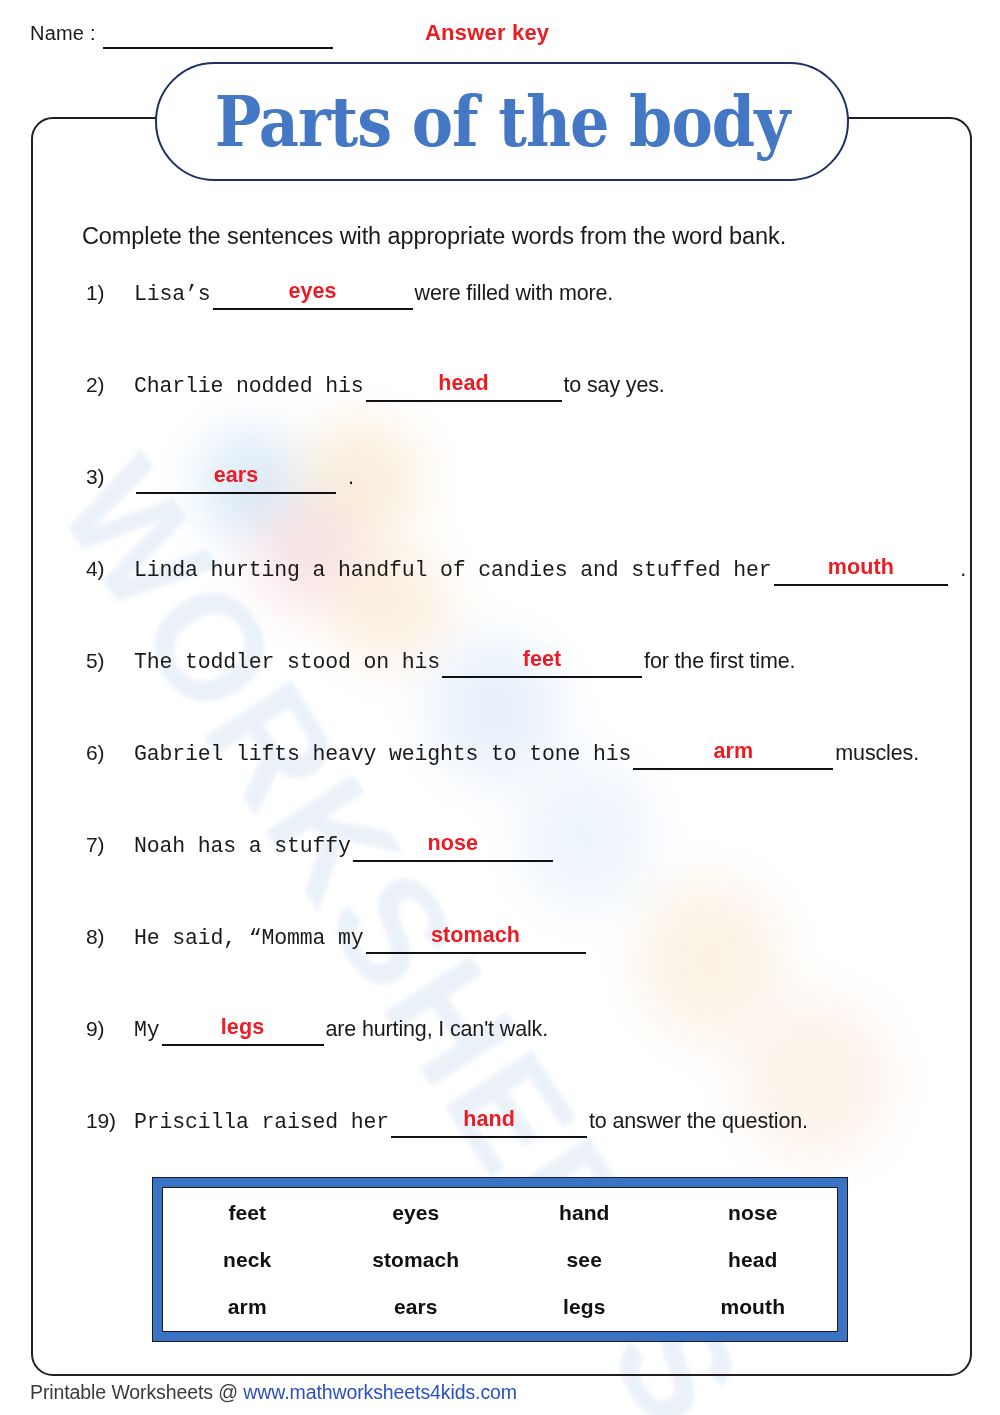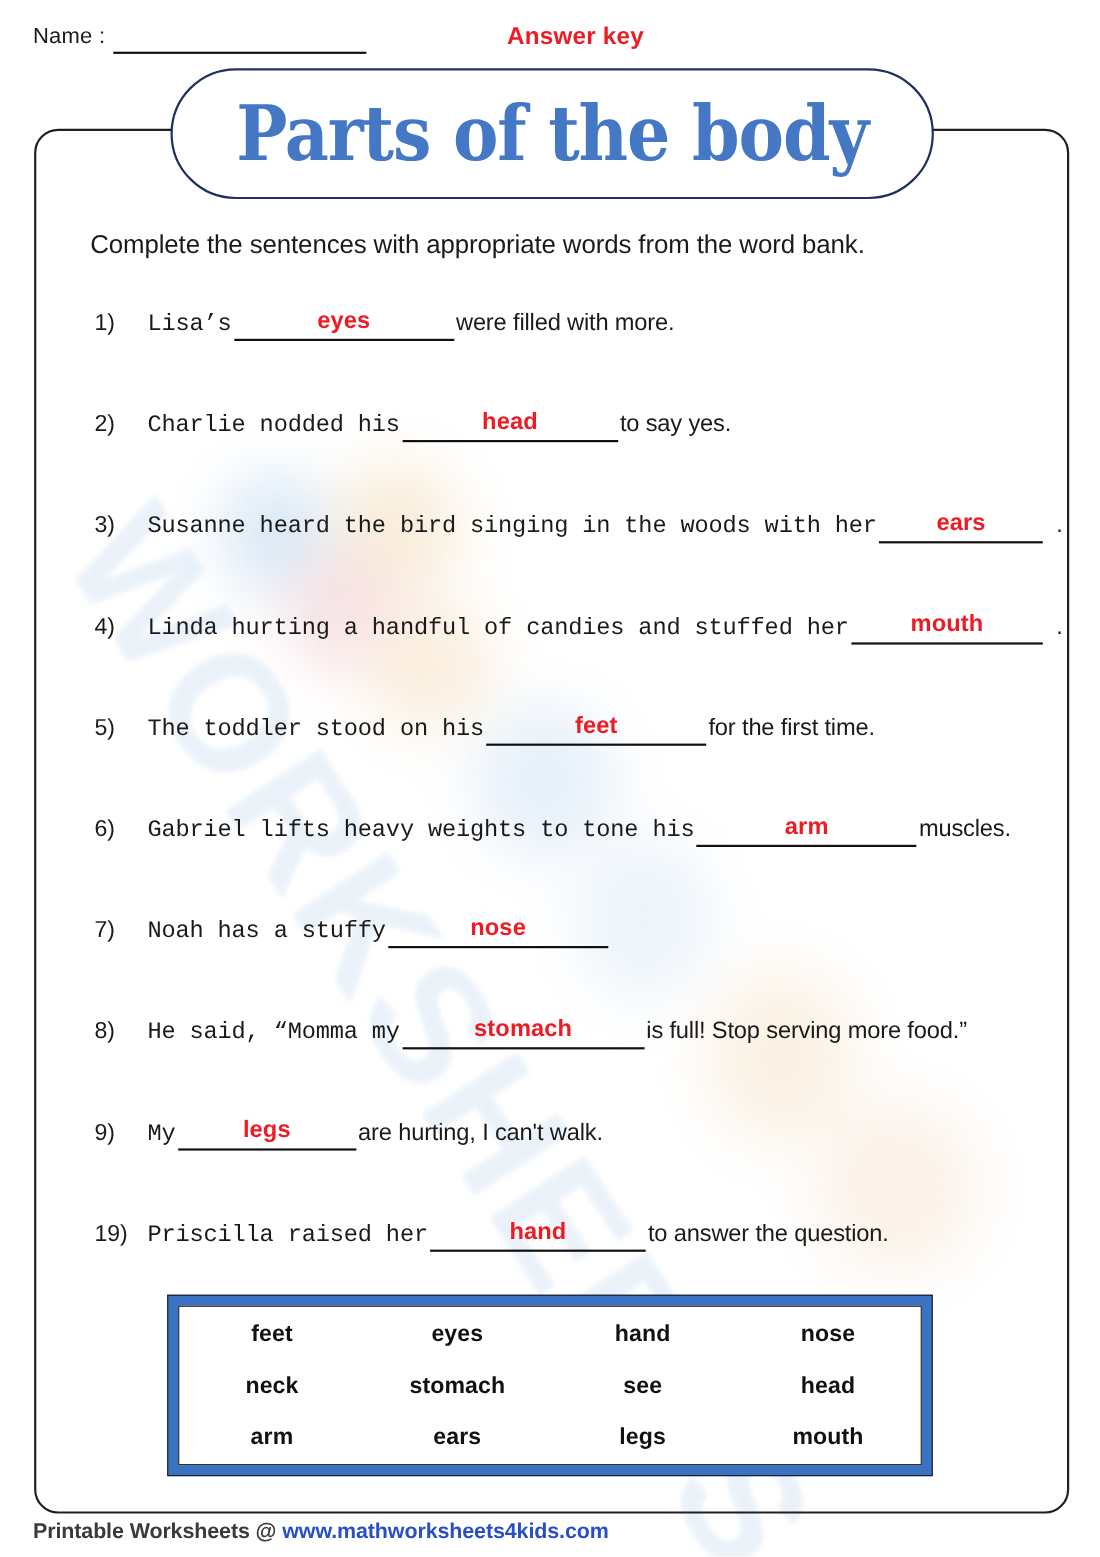--- a/index.html
+++ b/index.html
@@ -61,21 +61,21 @@
   #title-text{
     font-family:"DejaVu Serif","Liberation Serif",serif;
     font-size:62px;font-weight:bold;color:#4477c4;
     letter-spacing:-1px;line-height:1;
     white-space:nowrap;
     transform:scaleY(1.12);
   }
 
   
   #instruction{
-    position:absolute;left:82px;top:209px;width:830px;
+    position:absolute;left:82px;top:223px;width:830px;
     font-size:23.5px;color:#1a1a1a;letter-spacing:-.1px;z-index:3;
   }
 
   
   #questions{position:absolute;left:0;top:0;width:1000px;height:1415px;z-index:3;}
   .q-row{
     position:absolute;left:86px;width:880px;height:46px;
     display:flex;align-items:baseline;
     font-size:21.5px;color:#1a1a1a;letter-spacing:-.15px;
     white-space:nowrap;
@@ -117,21 +117,20 @@
     flex:1 1 0;text-align:center;
     font-size:21px;font-weight:bold;color:#111;
     letter-spacing:.1px;
   }
 
   
   #footer{
     position:absolute;left:30px;top:1381px;width:900px;
     font-size:19.5px;color:#3a3a3a;letter-spacing:-.1px;z-index:4;
     white-space:nowrap;
-    font-weight:bold;
   }
   #footer-url{color:#2a4fc4;}
 </style>
 </head>
 <body>
 
 <div id="watermark">
   <div class="blob" style="left:300px;top:420px;width:120px;height:120px;background:#f3d9b0;opacity:.45;"></div>
   <div class="blob" style="left:200px;top:430px;width:100px;height:110px;background:#bcd8f0;opacity:.55;"></div>
   <div class="blob" style="left:255px;top:500px;width:110px;height:110px;background:#f2c9cf;opacity:.5;"></div>
@@ -139,21 +138,21 @@
   <div class="blob" style="left:430px;top:640px;width:130px;height:140px;background:#cfe2f5;opacity:.5;"></div>
   <div class="blob" style="left:520px;top:760px;width:130px;height:150px;background:#d8e8f7;opacity:.45;"></div>
   <div class="blob" style="left:640px;top:880px;width:140px;height:160px;background:#f6e2c6;opacity:.45;"></div>
   <div class="blob" style="left:740px;top:1000px;width:150px;height:160px;background:#f7dfc8;opacity:.4;"></div>
   <div class="wmtext">WORKSHEETS</div>
 </div>
 
 <div id="header">
   <div id="name-label">Name :</div>
   <div id="name-rule"></div>
-  <div id="answer-key" style="color: rgb(237, 28, 36); margin-left: 36px;">Answer key</div>
+  <div id="answer-key" style="color: rgb(237, 28, 36);">Answer key</div>
 </div>
 
 <div id="page-frame"></div>
 
 <div id="title-banner" style="border-color: rgb(31, 47, 99);">
   <div id="title-text" style="color: rgb(68, 119, 196);">Parts of the body</div>
 </div>
 
 <div id="instruction">Complete the sentences with appropriate words from the word bank.</div>
 
@@ -165,21 +164,20 @@
       <span class="q-post">were filled with more.</span>
     </div>
     <div class="q-row" style="top: 370px;">
       <div class="q-num">2)</div>
       <span class="q-pre">Charlie nodded his</span>
       <span class="blank" style="width: 196px;"><span style="color: rgb(237, 27, 36);">head</span></span>
       <span class="q-post">to say yes.</span>
     </div>
     <div class="q-row" style="top: 462px;">
       <div class="q-num">3)</div>
-      <span class="q-pre">Susanne heard the bird singing in the woods with her</span>
       <span class="blank" style="width: 200px;"><span style="color: rgb(237, 27, 36);">ears</span></span>
       <span class="trail">.</span>
     </div>
     <div class="q-row" style="top: 554px;">
       <div class="q-num">4)</div>
       <span class="q-pre">Linda hurting a handful of candies and stuffed her</span>
       <span class="blank" style="width: 196px;"><span style="color: rgb(237, 27, 36);">mouth</span></span>
       <span class="trail">.</span>
     </div>
     <div class="q-row" style="top: 646px;">
@@ -196,21 +194,20 @@
     </div>
     <div class="q-row" style="top: 830px;">
       <div class="q-num">7)</div>
       <span class="q-pre">Noah has a stuffy</span>
       <span class="blank" style="width: 200px;"><span style="color: rgb(237, 27, 36);">nose</span></span>
     </div>
     <div class="q-row" style="top: 922px;">
       <div class="q-num">8)</div>
       <span class="q-pre">He said, “Momma my</span>
       <span class="blank" style="width: 220px;"><span style="color: rgb(237, 27, 36);">stomach</span></span>
-      <span class="q-post">is full! Stop serving more food.”</span>
     </div>
     <div class="q-row" style="top: 1014px;">
       <div class="q-num">9)</div>
       <span class="q-pre">My</span>
       <span class="blank" style="width: 162px;"><span style="color: rgb(237, 27, 36);">legs</span></span>
       <span class="q-post">are hurting, I can't walk.</span>
     </div>
     <div class="q-row" style="top: 1106px;">
       <div class="q-num">19)</div>
       <span class="q-pre">Priscilla raised her</span>

